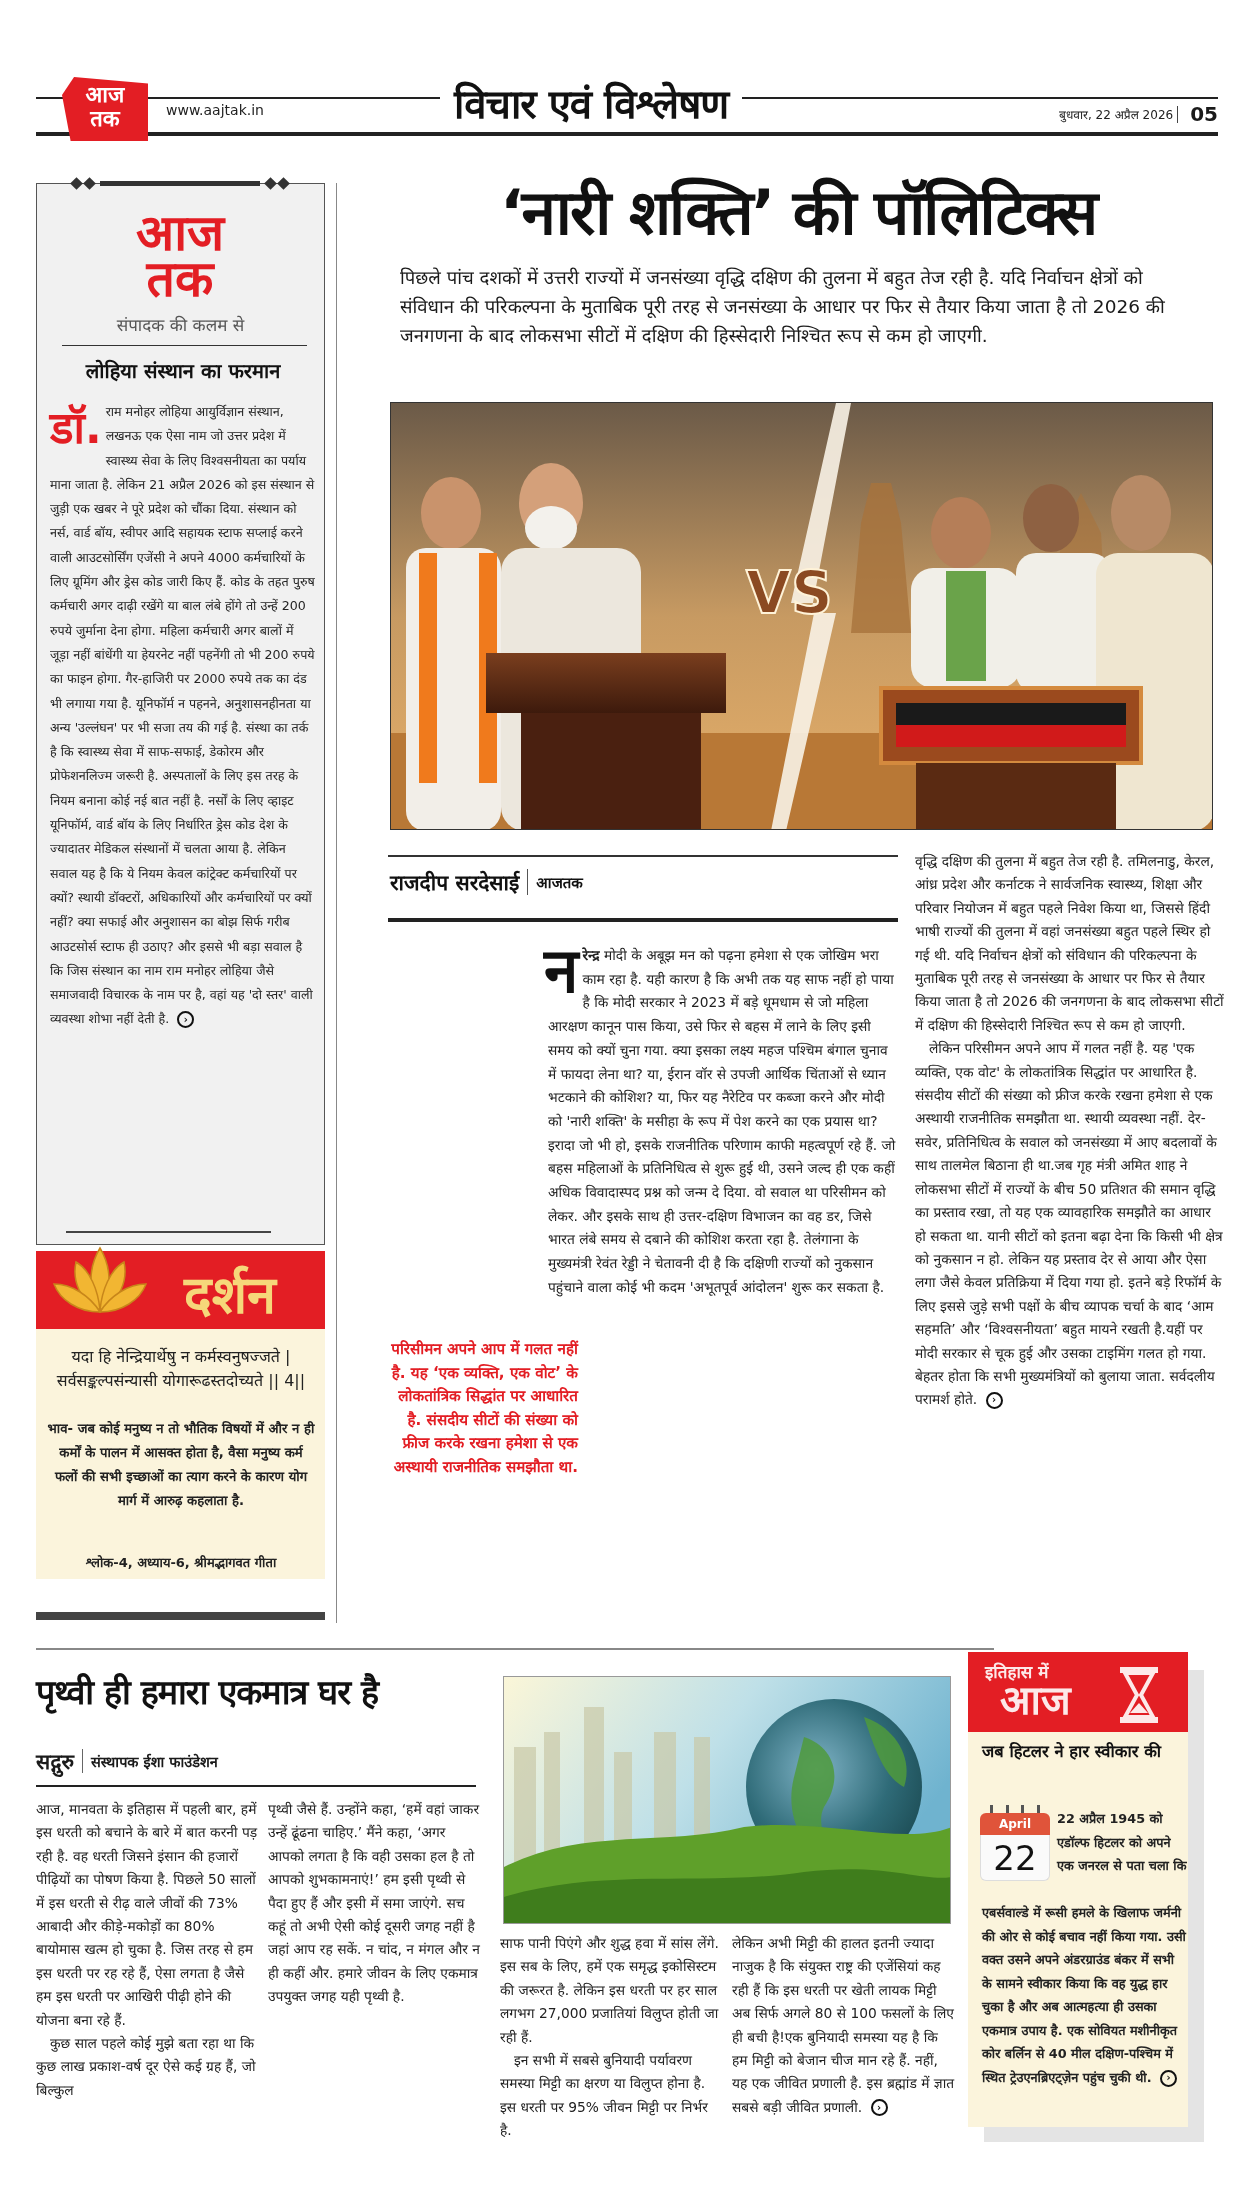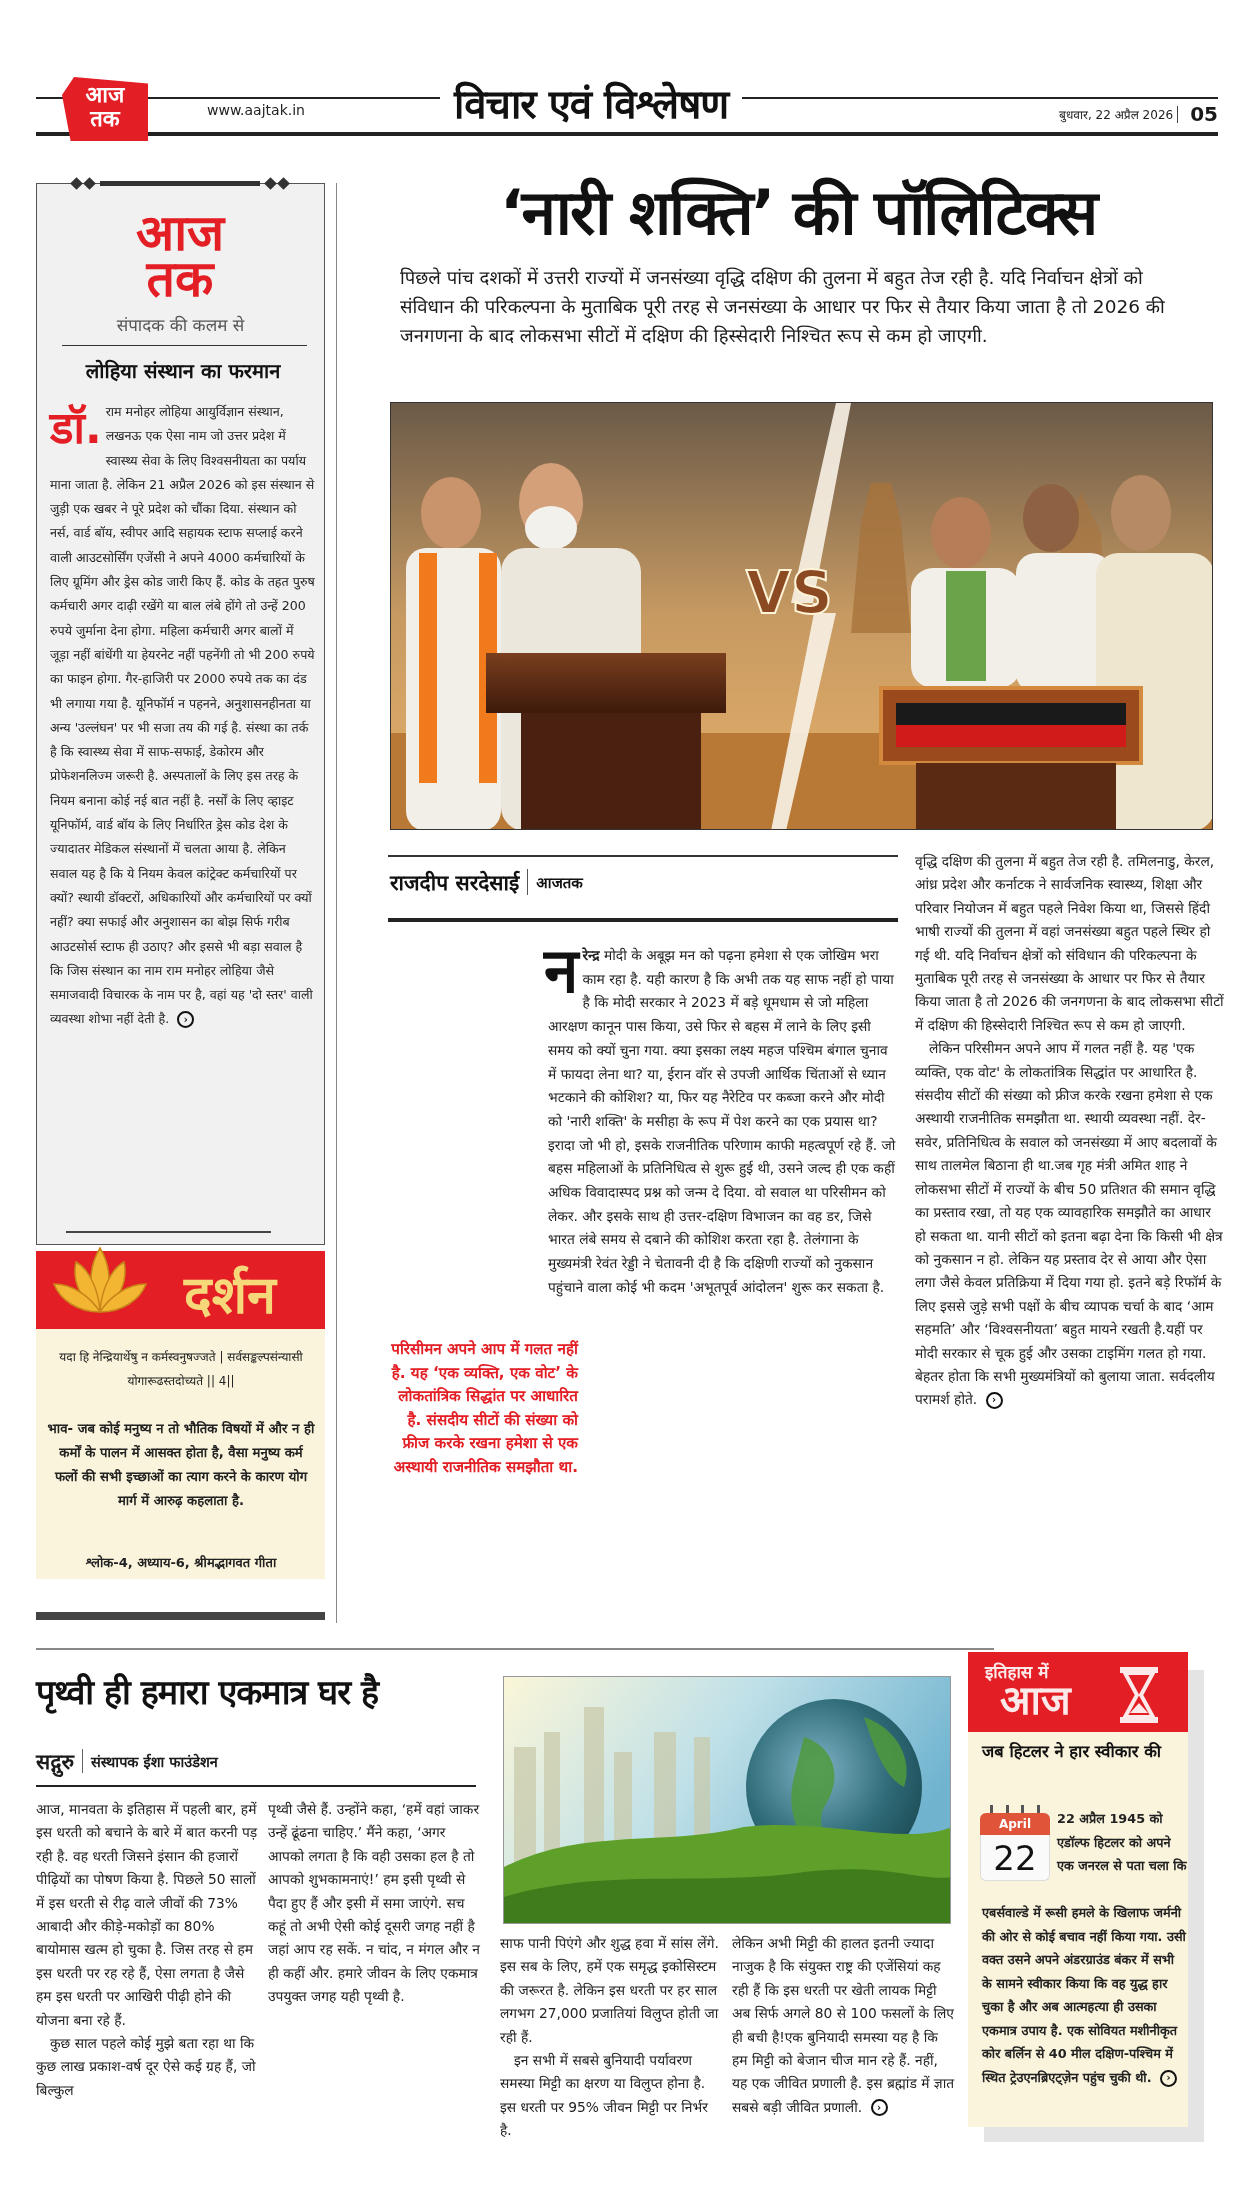--- a/index.html
+++ b/index.html
@@ -6,21 +6,21 @@
   html, body { width: 1242px; height: 2208px; background: #ffffff; overflow: hidden; }
   body { position: relative; font-family: "DejaVu Sans", sans-serif; color: #1a1a1a; }
   .abs { position: absolute; }
 
   
   .mast-line-top { left: 36px; top: 97px; width: 1182px; height: 2px; background: #222; }
   .mast-line-bot { left: 36px; top: 132px; width: 1182px; height: 4px; background: #222; }
   .logo-small { left: 62px; top: 77px; width: 86px; height: 64px; background: #e31e24;
     clip-path: polygon(14% 0, 100% 10%, 100% 100%, 10% 100%, 0 28%);
     color: #fff; font-weight: bold; font-size: 22px; line-height: 24px; text-align: center; padding-top: 6px; }
-  .site-url { left: 160px; top: 102px; background: #fff; padding: 0 6px; font-size: 14px; color: #222; margin-left: 41px; }
+  .site-url { left: 160px; top: 102px; background: #fff; padding: 0 6px; font-size: 14px; color: #222; }
   .section-title { left: 440px; top: 75px; background: #fff; padding: 0 14px; font-size: 40px; font-weight: bold; color: #111; letter-spacing: -1px; }
   .date-wrap { right: 24px; top: 102px; background: #fff; padding-left: 8px; display: flex; align-items: center; }
   .date-text { font-size: 12px; color: #222; padding-right: 4px; border-right: 1px solid #444; }
   .page-no { font-size: 20px; font-weight: bold; padding-left: 12px; }
 
   
   .ed-box { left: 36px; top: 183px; width: 289px; height: 1062px; background: #f1f1f1; border: 1px solid #555; }
   .ed-orn { left: 70px; top: 177px; width: 220px; height: 12px; display: flex; align-items: center; justify-content: center; }
   .ed-orn .bar { width: 160px; height: 5px; background: #333; margin: 0 4px; }
   .ed-orn .dia { width: 9px; height: 9px; background: #333; transform: rotate(45deg); margin: 0 2px; }
@@ -32,21 +32,21 @@
   .ed-drop { float: left; color: #e31e24; font-size: 44px; line-height: 56px; font-weight: bold; margin-right: 4px; height: 66px; }
 
   .vline-left { left: 336px; top: 183px; width: 1px; height: 1440px; background: #888; }
 
   
   .dar-rule { left: 66px; top: 1231px; width: 205px; height: 2px; background: #444; }
   .dar-head { left: 36px; top: 1251px; width: 289px; height: 78px; background: #e31e24; }
   .lotus { left: 50px; top: 1240px; width: 100px; height: 80px; }
   .dar-word { left: 150px; top: 1257px; width: 160px; text-align: center; font-size: 52px; font-weight: bold; color: #f6d77a; }
   .dar-body { left: 36px; top: 1329px; width: 289px; height: 250px; background: #fbf4dc; }
-  .dar-shloka { left: 46px; top: 1345px; width: 270px; text-align: center; font-size: 12px; line-height: 24px; color: #222; }
+  .dar-shloka { left: 46px; top: 1345px; width: 270px; text-align: center; font-size: 16px; line-height: 24px; color: #222; }
   .dar-bhav { left: 46px; top: 1417px; width: 270px; text-align: center; font-size: 13.2px; line-height: 24px; font-weight: bold; color: #222; }
   .dar-src { left: 46px; top: 1553px; width: 270px; text-align: center; font-size: 13px; font-weight: bold; color: #222; }
   .dar-foot { left: 36px; top: 1612px; width: 289px; height: 8px; background: #444; }
 
   
   .headline { left: 378px; top: 168px; width: 840px; text-align: center; font-size: 62px; font-weight: bold; color: #111; letter-spacing: -2px; }
   .standfirst { left: 400px; top: 263px; width: 800px; font-size: 18.5px; line-height: 29px; color: #1a1a1a; }
   .hero { left: 390px; top: 402px; width: 823px; height: 428px; overflow: hidden; border: 1px solid #333; }
   .byline-rule1 { left: 388px; top: 855px; width: 510px; height: 2px; background: #333; }
   .byline { left: 390px; top: 868px; display: flex; align-items: center; }

